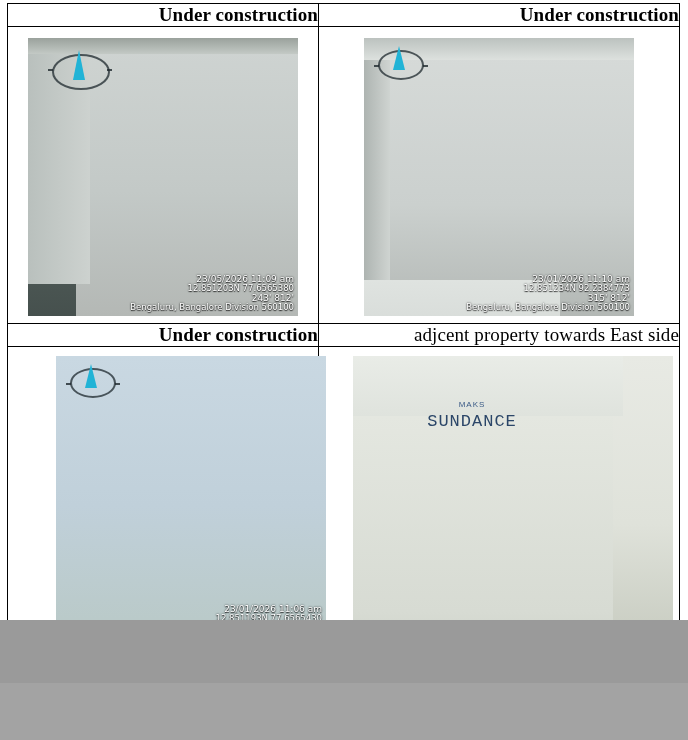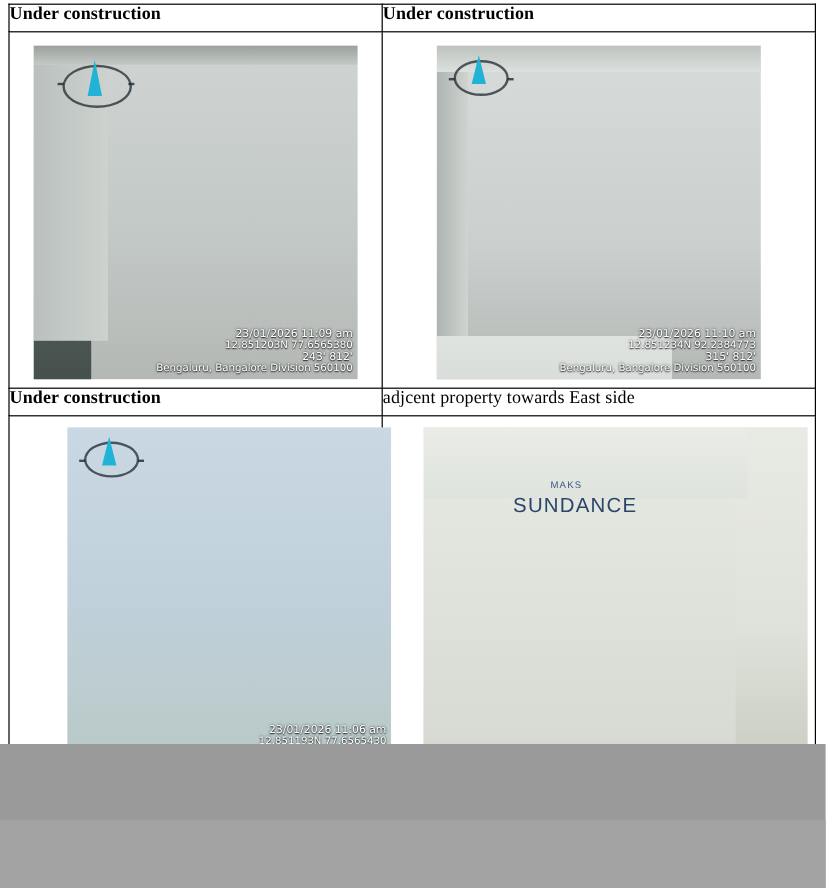--- a/index.html
+++ b/index.html
@@ -32,22 +32,22 @@
     border-collapse: collapse;
     table-layout: fixed;
   }
   .photo-table td {
     border: 1px solid #000000;
     padding: 0;
     vertical-align: top;
   }
   .caption-cell {
     height: 22px;
-    text-align: left;
-    font-size: 15px;
+    text-align: right;
+    font-size: 19px;
     font-family: "Liberation Serif", serif;
     font-weight: bold;
     color: #000000;
     letter-spacing: 0.1px;
   }
   .caption-cell.regular {
     font-weight: normal;
   }
   .img-cell {
     height: 296px;
@@ -125,22 +125,22 @@
     left: 0; top: 0; width: 270px; height: 60px;
     background: linear-gradient(180deg,#e9ece7 0%,#dfe3dd 100%);
   }
   .p4 .facade {
     left: 6px; top: 0; width: 260px; height: 280px;
     background: linear-gradient(180deg,#e4e7e0 0%,#d7dbd3 70%,#c4c9bf 100%);
   }
   .p4 .signTitle {
     position: absolute;
     left: 60px; top: 56px; width: 118px;
-    text-align: right;
-    font-family: Liberation Sans, sans-serif;
+    text-align: center;
+    font-family: Liberation Mono, monospace;
     font-size: 17px;
     letter-spacing: 1px;
     color: #2b4668;
   }
   .p4 .signSub {
     position: absolute;
     left: 60px; top: 44px; width: 118px;
     text-align: center;
     font-family: "Liberation Sans", sans-serif;
     font-size: 8px;
@@ -243,21 +243,21 @@
             <div class="doorDark"></div>
 
             <div class="compass">
               <div class="ring"></div>
               <div class="needle"></div>
               <div class="tick t1"></div>
               <div class="tick t2"></div>
             </div>
 
             <div class="stamp">
-              <div class="l1">23/01/2026 11:09 am</div>
+              <div class="l1">23/05/2026 11:09 am</div>
               <div class="l2">12.851203N 77.6565380</div>
               <div class="l3">243' 812'</div>
               <div class="l4">Bengaluru, Bangalore Division  560100</div>
             </div>
           </div>
         </td>
 
         <td class="img-cell">
           <div class="photo p2">
             <div class="ceil"></div>

